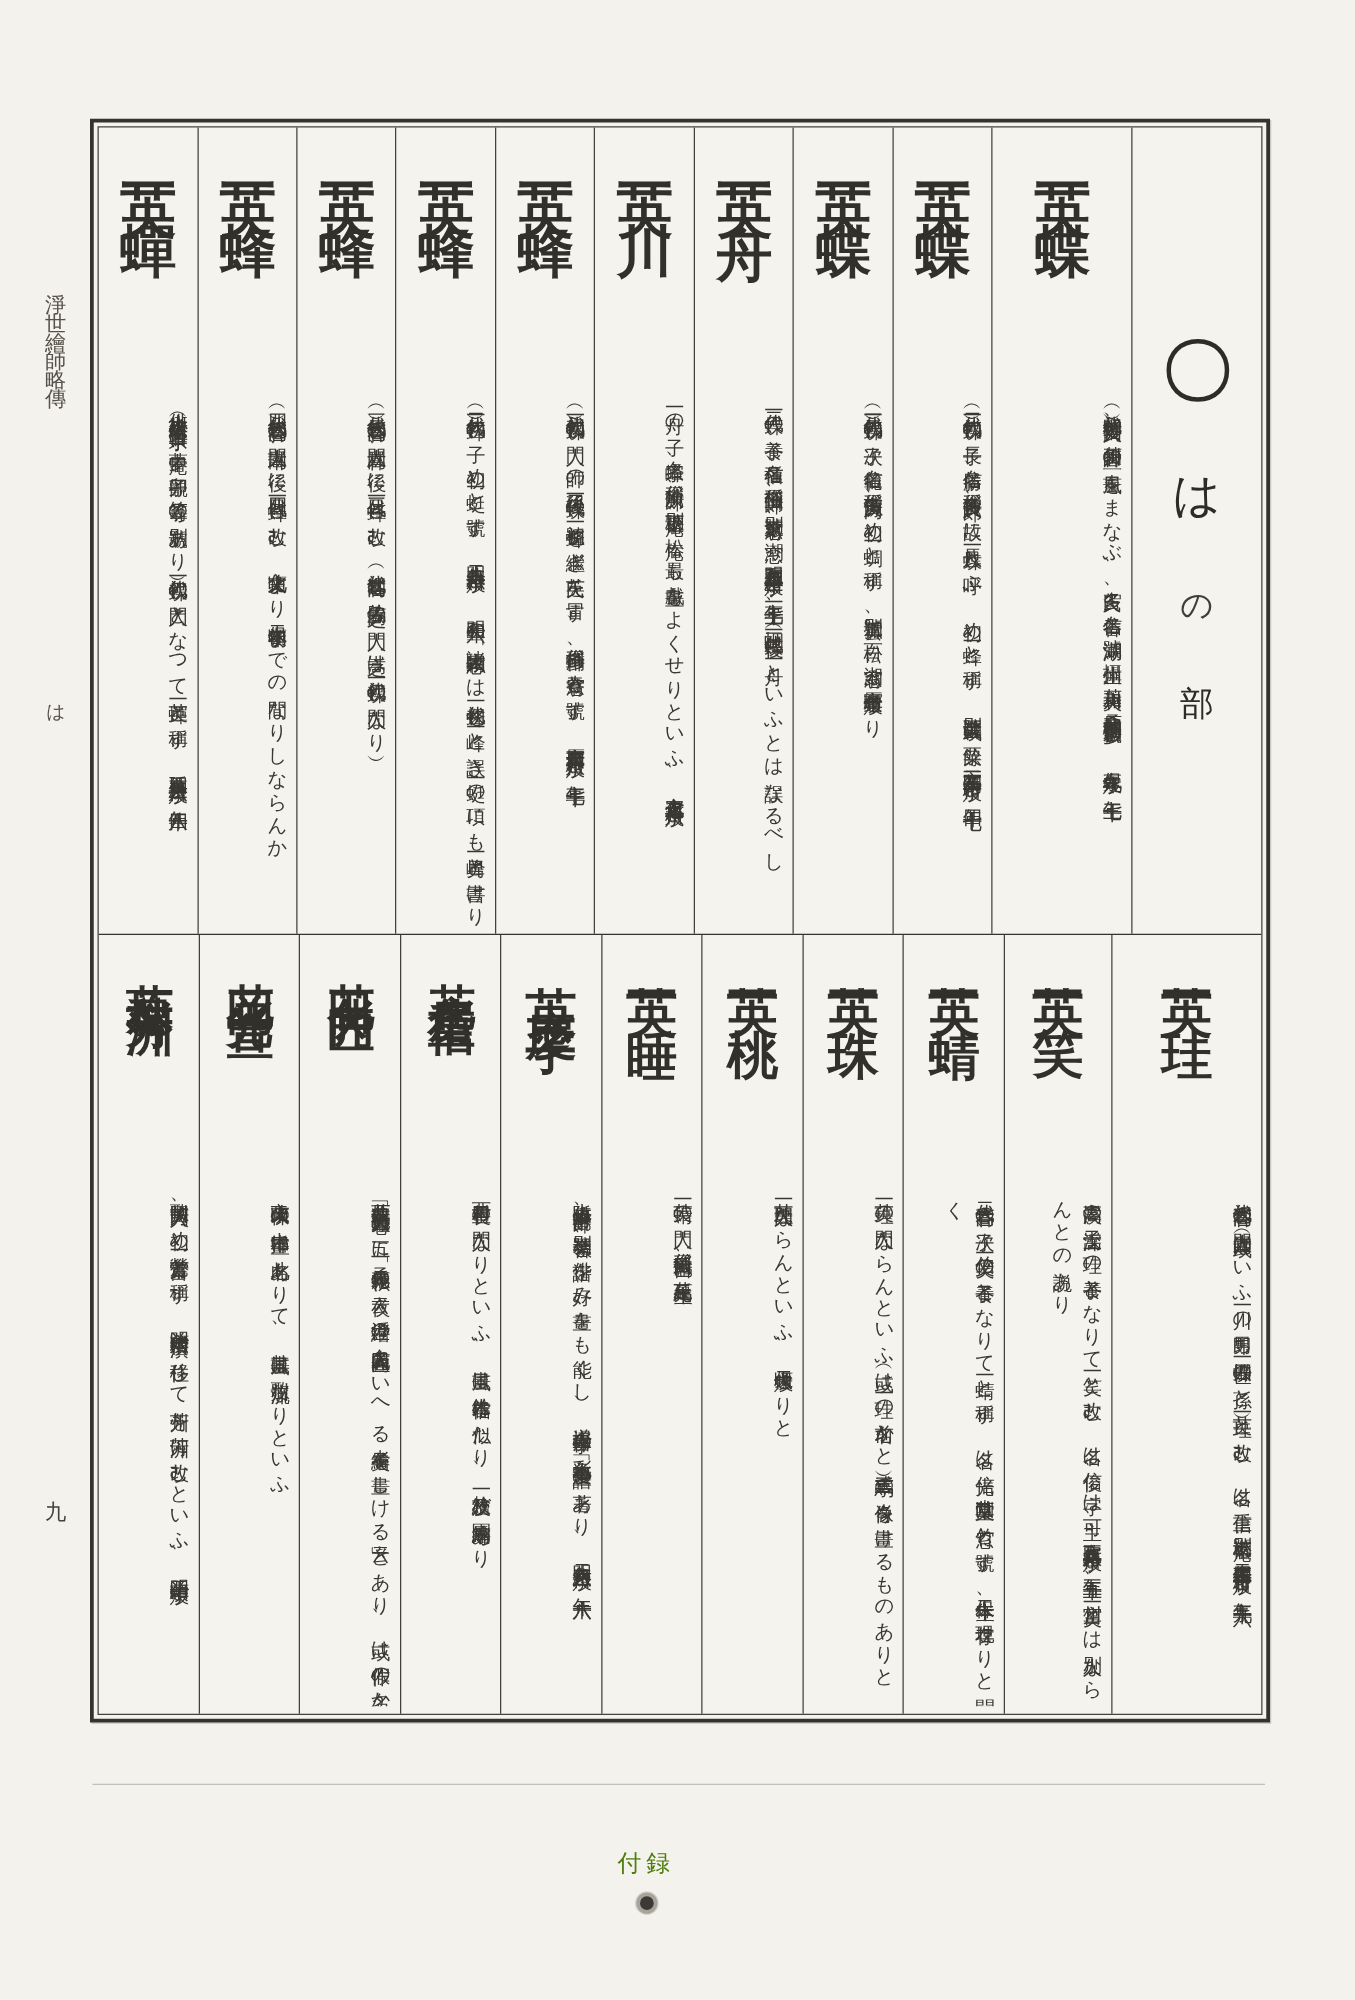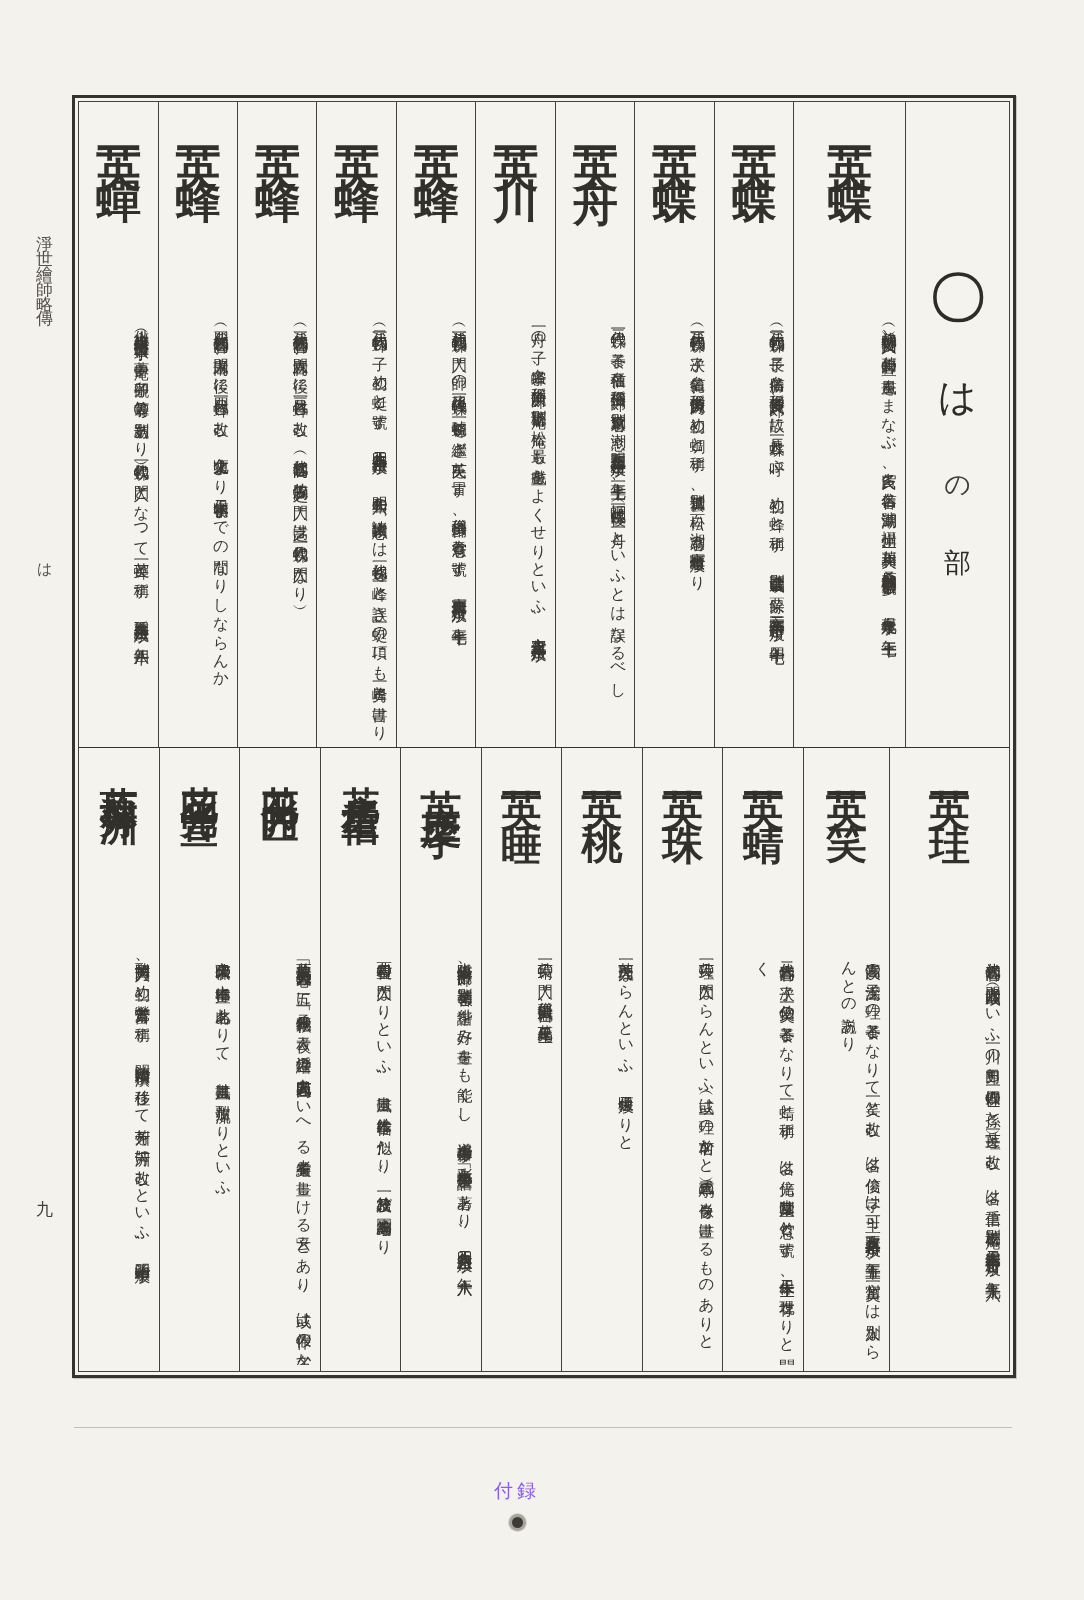--- a/index.html
+++ b/index.html
@@ -73,21 +73,21 @@
   .margin-title{
     position:absolute;left:33px;top:222px;
     writing-mode:vertical-rl;
     font-size:17px;letter-spacing:15px;color:#55524a;
   }
   .margin-kana{position:absolute;left:37px;top:560px;font-size:15px;color:#55524a;}
   .page-number{position:absolute;left:36px;top:1198px;font-size:17px;color:#45423c;}
   
   .footer-rule{position:absolute;left:74px;top:1427px;width:938px;height:1px;background:#c2bfb6;}
   .footer{position:absolute;left:72px;top:1478px;width:890px;text-align:center;}
-  .footer-label{font-size:19px;letter-spacing:4px;color:#8b5cf6;}
+  .footer-label{font-size:19px;letter-spacing:4px;color:#4d7c0f;}
   .reg-dot{
     width:11px;height:11px;border-radius:50%;
     background:#3c3a35;
     border:3px solid #a7a49b;
     box-shadow:0 0 0 1px #d8d5cc;
     margin:10px auto 0 auto;
   }
 </style>
 </head>
 <body>

